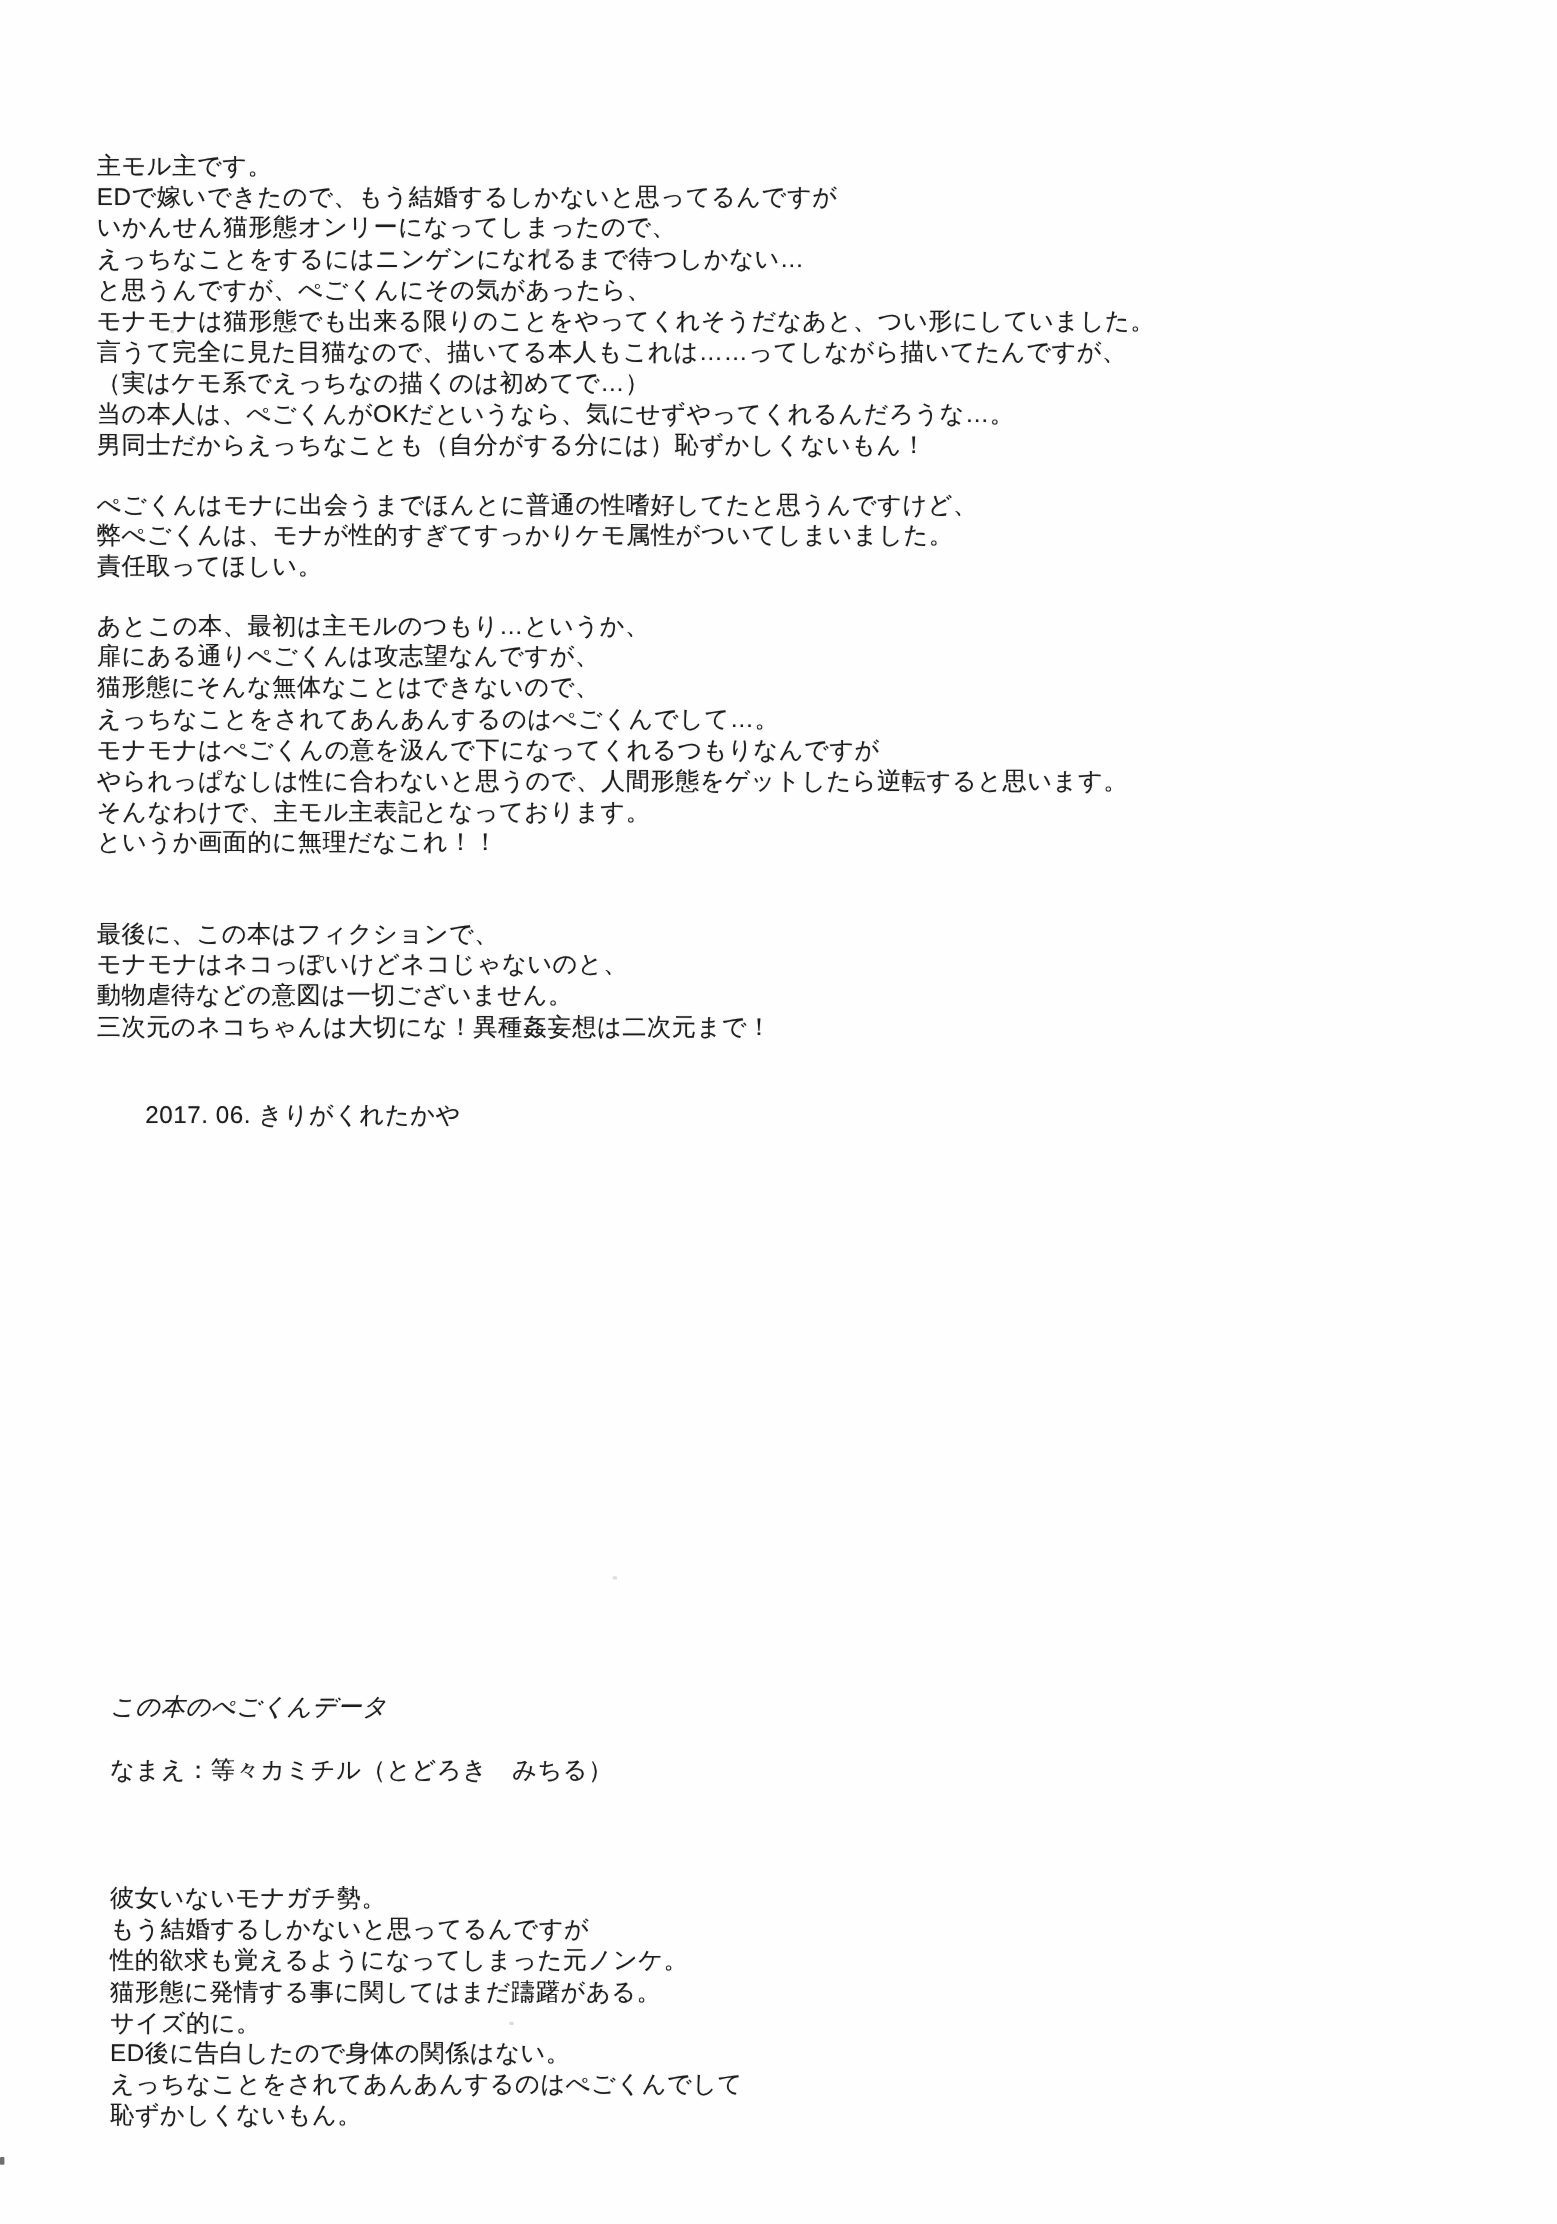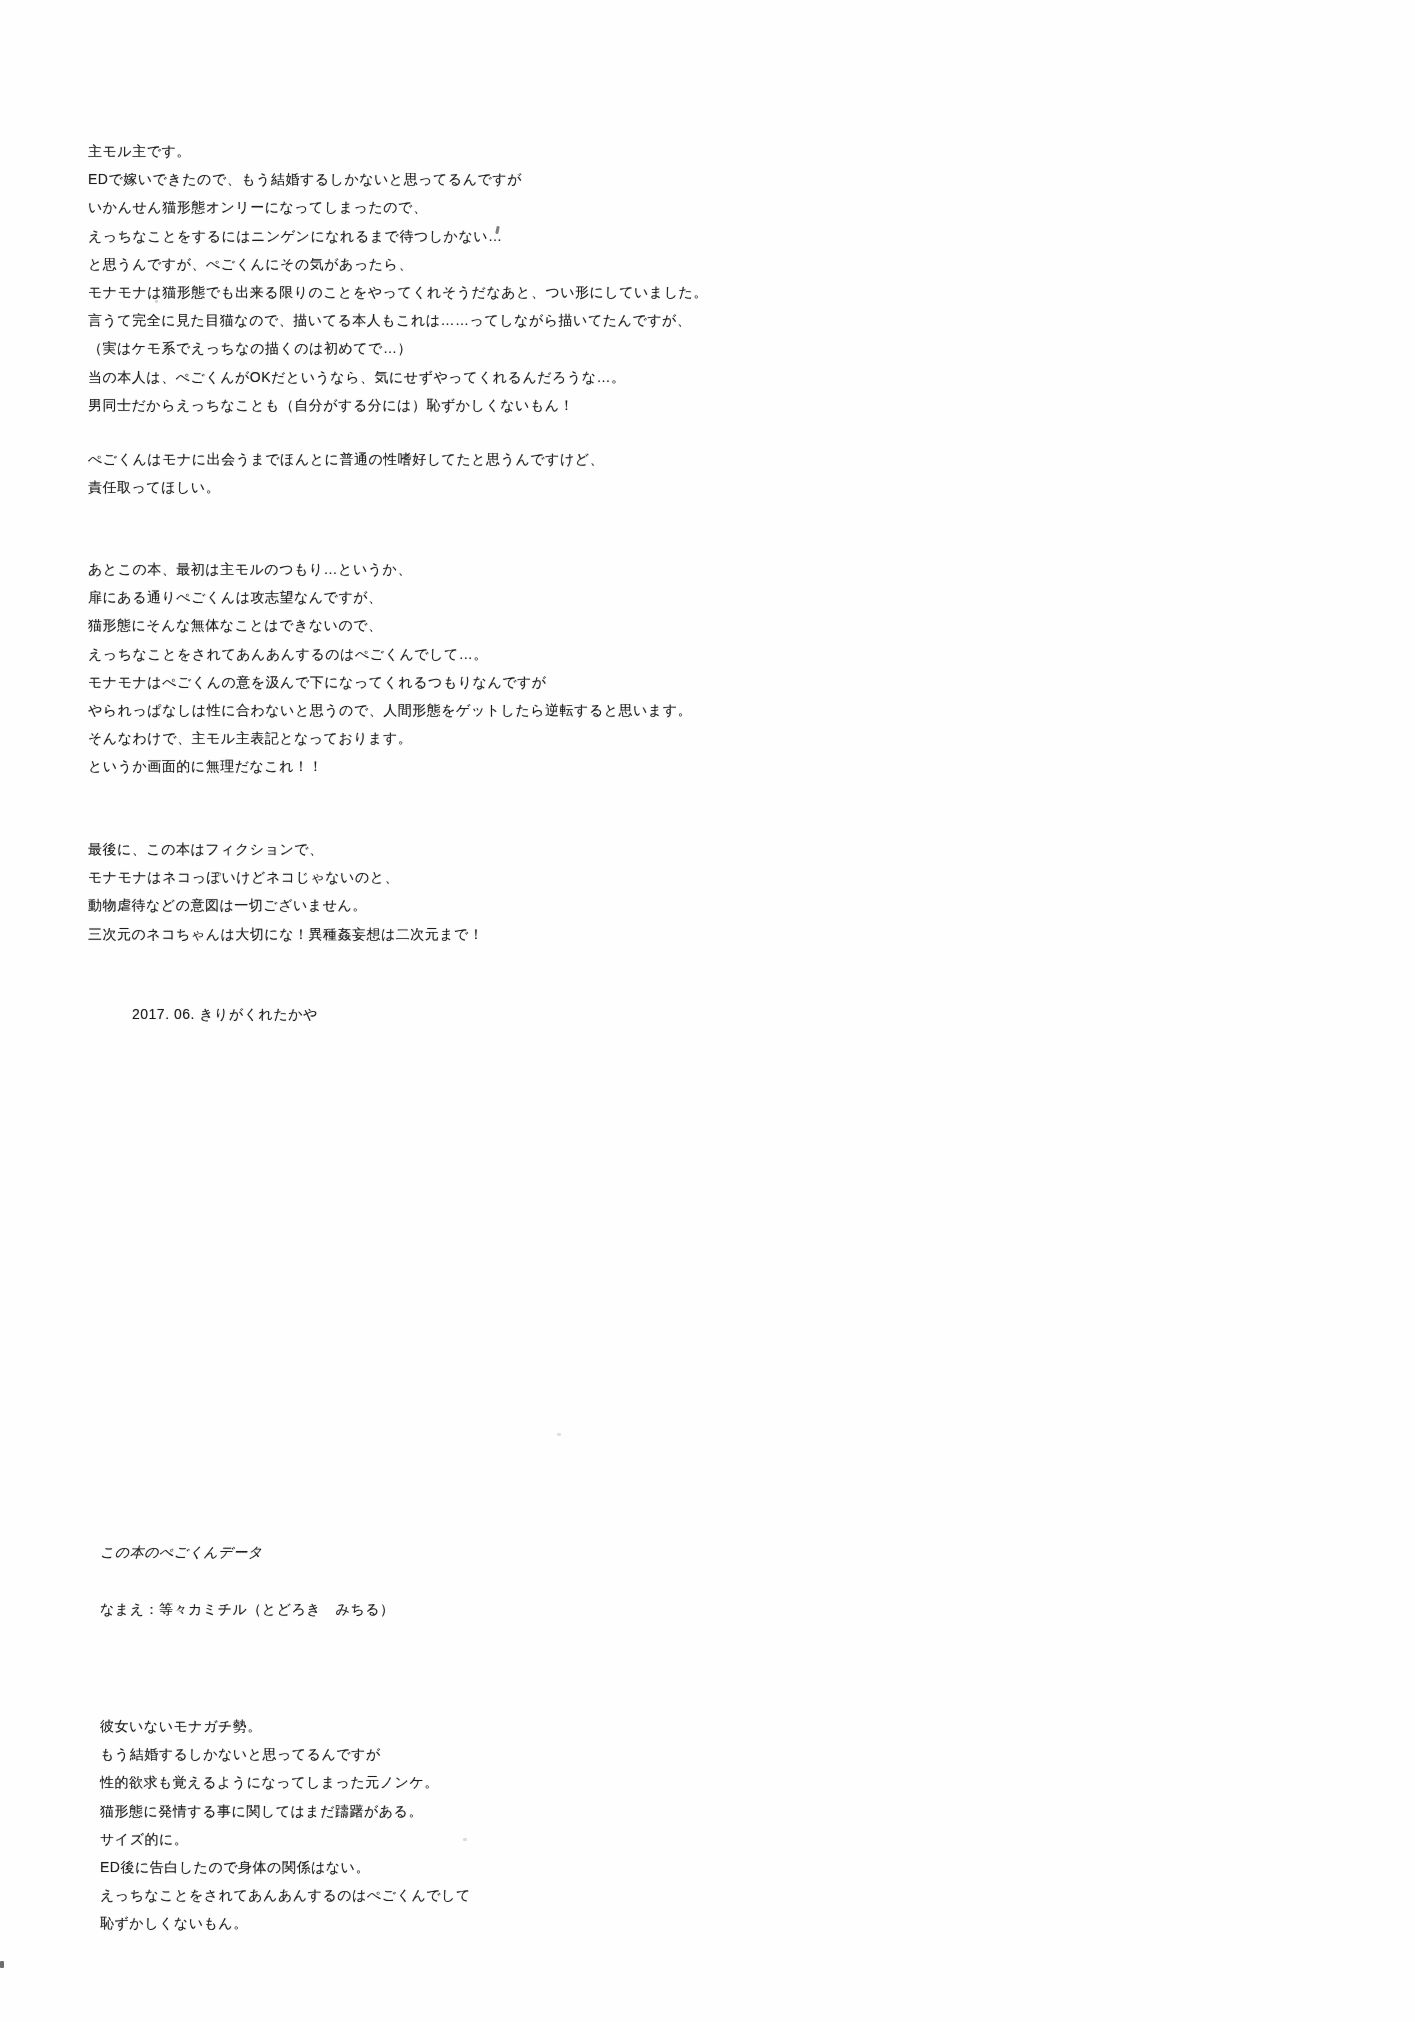--- a/index.html
+++ b/index.html
@@ -11,21 +11,21 @@
     position: relative;
     width: 1415px;
     height: 2022px;
     background: #fefefe;
     overflow: hidden;
     font-family: "Liberation Sans", sans-serif;
     color: #1e1e1e;
   }
   .block {
     position: absolute;
-    font-size: 14px;
+    font-size: 22px;
     line-height: 28.2px;
     letter-spacing: 0.5px;
     white-space: pre;
     text-shadow: 0 0 1px rgba(25,25,25,0.4);
   }
   .line { height: 28.2px; }
   .p1 { top: 137px; left: 88px; }
   .p2 { top: 445px; left: 88px; }
   .p3 { top: 555px; left: 88px; }
   .p4 { top: 835px; left: 88px; }
@@ -44,21 +44,21 @@
   .speck.s4 { left: 463px; top: 1838px; width: 4px; height: 3px; opacity: 0.2; }
   .speck.s5 { left: 0px; top: 1961px; width: 4px; height: 7px; opacity: 0.85; }
 </style>
 </head>
 <body>
 
 <div class="page">
 
   <section class="block p1"><div class="line">主モル主です。</div><div class="line">EDで嫁いできたので、もう結婚するしかないと思ってるんですが</div><div class="line">いかんせん猫形態オンリーになってしまったので、</div><div class="line">えっちなことをするにはニンゲンになれるまで待つしかない…</div><div class="line">と思うんですが、ぺごくんにその気があったら、</div><div class="line">モナモナは猫形態でも出来る限りのことをやってくれそうだなあと、つい形にしていました。</div><div class="line">言うて完全に見た目猫なので、描いてる本人もこれは……ってしながら描いてたんですが、</div><div class="line">（実はケモ系でえっちなの描くのは初めてで…）</div><div class="line">当の本人は、ぺごくんがOKだというなら、気にせずやってくれるんだろうな…。</div><div class="line">男同士だからえっちなことも（自分がする分には）恥ずかしくないもん！</div></section>
 
-  <section class="block p2"><div class="line">ぺごくんはモナに出会うまでほんとに普通の性嗜好してたと思うんですけど、</div><div class="line">責任取ってほしい。</div></section>
+  <section class="block p2"><div class="line">ぺごくんはモナに出会うまでほんとに普通の性嗜好してたと思うんですけど、</div><div class="line">弊ぺごくんは、モナが性的すぎてすっかりケモ属性がついてしまいました。</div><div class="line">責任取ってほしい。</div></section>
 
   <section class="block p3"><div class="line">あとこの本、最初は主モルのつもり…というか、</div><div class="line">扉にある通りぺごくんは攻志望なんですが、</div><div class="line">猫形態にそんな無体なことはできないので、</div><div class="line">えっちなことをされてあんあんするのはぺごくんでして…。</div><div class="line">モナモナはぺごくんの意を汲んで下になってくれるつもりなんですが</div><div class="line">やられっぱなしは性に合わないと思うので、人間形態をゲットしたら逆転すると思います。</div><div class="line">そんなわけで、主モル主表記となっております。</div><div class="line">というか画面的に無理だなこれ！！</div></section>
 
   <section class="block p4"><div class="line">最後に、この本はフィクションで、</div><div class="line">モナモナはネコっぽいけどネコじゃないのと、</div><div class="line">動物虐待などの意図は一切ございません。</div><div class="line">三次元のネコちゃんは大切にな！異種姦妄想は二次元まで！</div></section>
 
   <div class="block date">2017. 06. きりがくれたかや</div>
 
   <div class="block cd-title">この本のぺごくんデータ</div>
 
   <div class="block cd-name">なまえ：等々カミチル（とどろき　みちる）</div>

